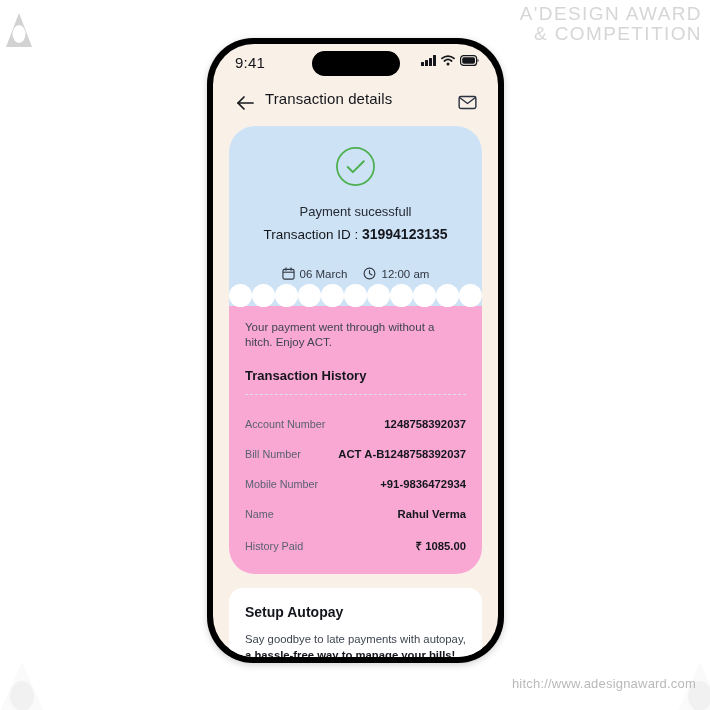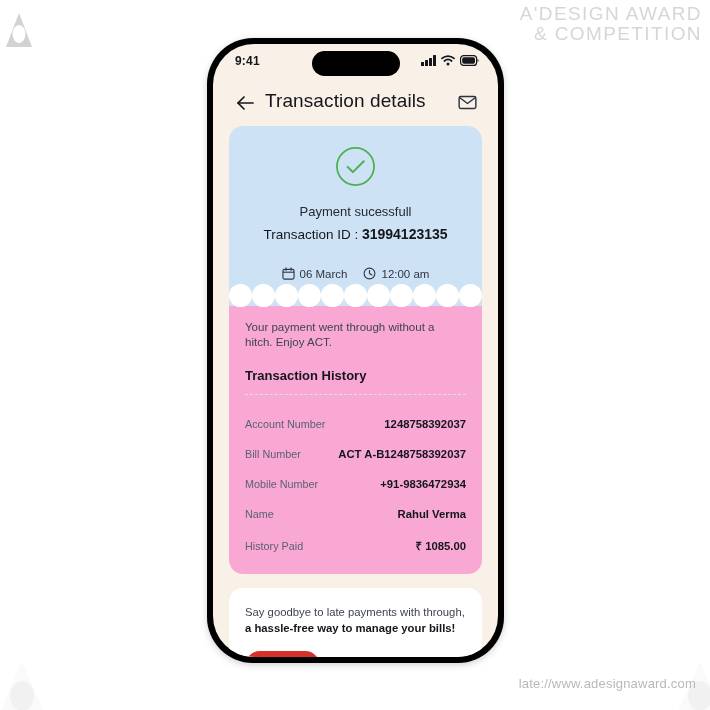--- a/index.html
+++ b/index.html
@@ -53,21 +53,21 @@
     overflow:hidden;
   }
 
   
   .statusbar{
     position:relative;
     height:36px;
   }
   .sb-time{
     position:absolute;left:22px;top:10px;
-    font-size:12px;font-weight:bold;color:#14161c;
+    font-size:15px;font-weight:normal;color:#14161c;
     letter-spacing:0.2px;
   }
   .island{
     position:absolute;left:50%;transform:translateX(-50%);
     top:7px;width:88px;height:25px;
     background:#000;border-radius:14px;
   }
   .sb-right{
     position:absolute;right:19px;top:11px;
     display:flex;align-items:center;gap:5px;
@@ -83,37 +83,37 @@
   .nav{
     position:relative;height:38px;
     margin-top:8px;
   }
   .nav-back{
     position:absolute;left:21px;top:4px;
     width:22px;height:22px;cursor:pointer;
   }
   .nav-title{
     position:absolute;left:52px;top:2px;
-    font-size:19px;color:#14161c;letter-spacing:0.1px;
+    font-size:15px;color:#14161c;letter-spacing:0.1px;
   }
   .nav-mail{
     position:absolute;right:21px;top:5px;
     width:19px;height:19px;cursor:pointer;
   }
 
   
   .content{
     position:relative;
     padding:0 16px;
   }
 
   
   .receipt{
     background:#ffffff;
-    border-radius:14px;
+    border-radius:26px;
     overflow:hidden;
     position:relative;
   }
   .receipt-top{
     background:#CEE2F5;
     padding:20px 14px 26px;
     text-align:center;
     position:relative;
   }
   .check-wrap{
@@ -202,21 +202,21 @@
 <svg class="wm-logo-br" viewBox="0 0 56 58">
   <path d="M28 2 L52 56 L4 56 Z" fill="#fafafa"></path>
   <ellipse cx="28" cy="36" rx="12" ry="15" fill="#f1f1f1"></ellipse>
 </svg>
 
 <div class="award-mark">
   <div>A'DESIGN AWARD</div>
   <div>&amp; COMPETITION</div>
 </div>
 
-<div class="award-url">late://www.adesignaward.com</div>
+<div class="award-url">hitch://www.adesignaward.com</div>
 
 <div class="phone">
   <div class="phone-screen">
 
     <div class="statusbar">
       <div class="sb-time">9:41</div>
       <div class="island"></div>
       <div class="sb-right">
         <span class="bars">
             <i></i>
@@ -322,20 +322,21 @@
             <span class="v">Rahul Verma</span>
           </div>
           <div class="row">
             <span class="k">History Paid</span>
             <span class="v">₹ 1085.00</span>
           </div>
         </div>
       </div>
 
       <div class="autopay">
-        <div class="ap-line1">Say goodbye to late payments with through,</div>
+        <div class="ap-title">Setup Autopay</div>
+        <div class="ap-line1">Say goodbye to late payments with autopay,</div>
         <div class="ap-line2">a hassle-free way to manage your bills!</div>
         <button class="enable-btn">Enable</button>
       </div>
 
     </div>
   </div>
 </div>
 
 </body></html>

